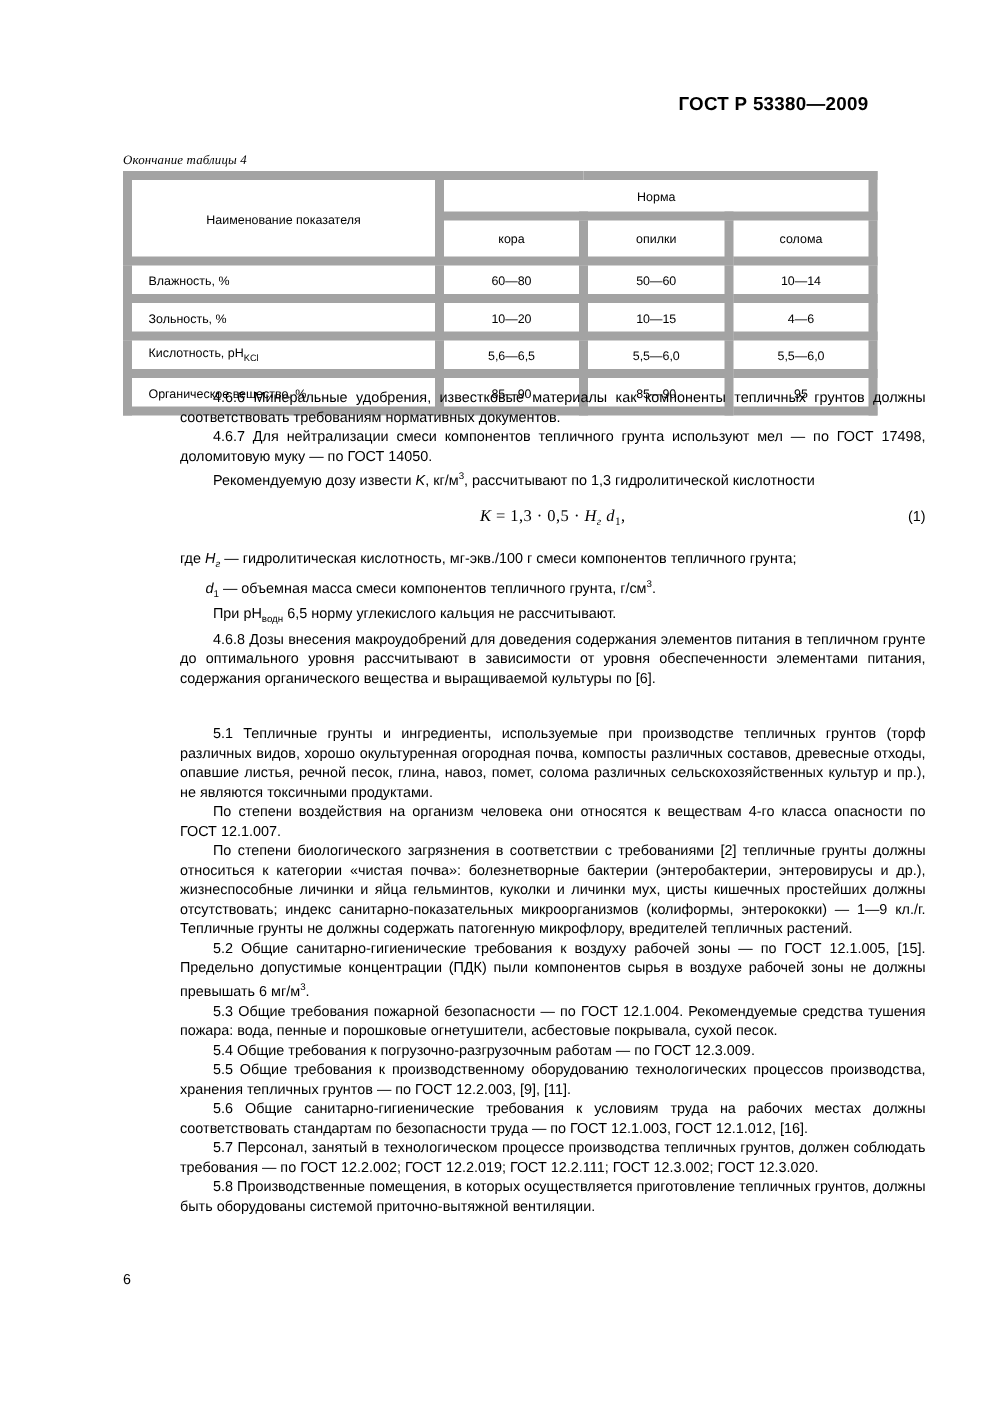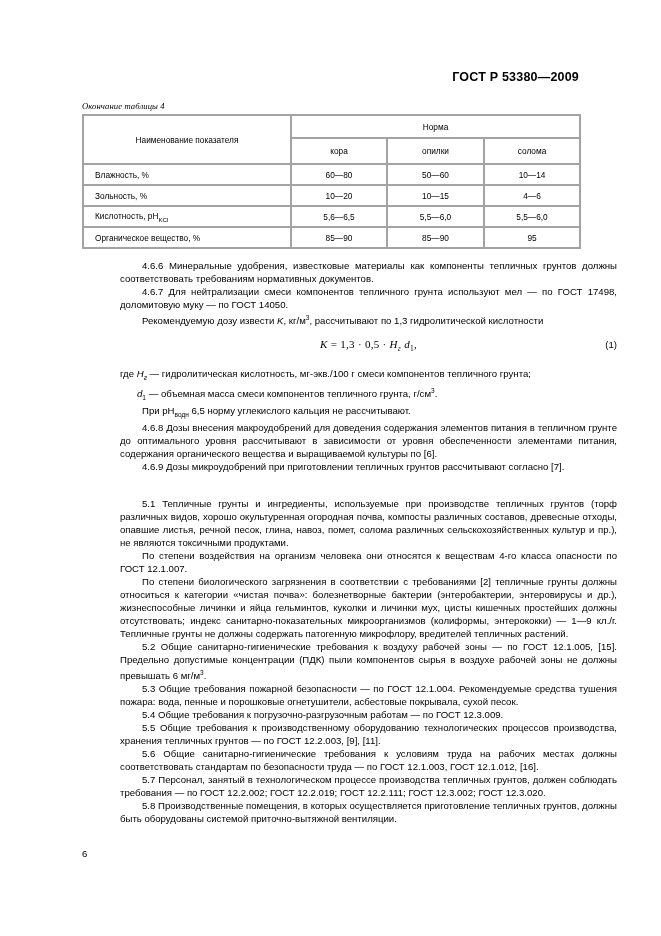--- a/index.html
+++ b/index.html
@@ -24,21 +24,20 @@
   
   .doc-header {
     position: absolute;
     left: 82px;
     top: 62px;
     width: 497px;
     text-align: right;
     font-size: 12.5px;
     font-weight: bold;
     letter-spacing: 0.2px;
-    margin-top: 8px;
   }
 
   
   .table-caption {
     position: absolute;
     left: 82px;
     top: 101px;
     font-size: 8.6px;
     font-style: italic;
     font-family: Liberation Serif, serif;
@@ -53,21 +52,21 @@
     width: 497px;
   }
   table.norm {
     border-collapse: collapse;
     width: 497px;
     table-layout: fixed;
     font-size: 8.3px;
   }
   table.norm th,
   table.norm td {
-    border: 2px solid #a3a3a3;
+    border: 6px solid #a3a3a3;
     padding: 0;
     font-weight: normal;
     vertical-align: middle;
   }
   table.norm th.h-name {
     height: 45px;
   }
   table.norm th.h-norm {
     text-align: center;
     height: 21px;
@@ -229,21 +228,20 @@
       <span class="eqno">(1)</span>
     </div>
 
     <p class="par cont"><span>где</span> <span class="ital">H</span><sub class="ital">г</sub><span> — гидролитическая кислотность, мг-экв./100 г смеси компонентов тепличного грунта;</span></p>
 
     <p class="par cont" style="padding-left:17px;"><span class="ital">d</span><sub>1</sub><span> — объемная масса смеси компонентов тепличного грунта, г/см</span><sup>3</sup><span>.</span></p>
 
     <p class="par"><span>При рН</span><sub>водн</sub><span> 6,5 норму углекислого кальция не рассчитывают.</span></p>
 
     <p class="par">4.6.8  Дозы внесения макроудобрений для доведения содержания элементов питания в тепличном грунте до оптимального уровня рассчитывают в зависимости от уровня обеспеченности элементами питания, содержания органического вещества и выращиваемой культуры по [6].</p>
-    <p class="par">4.6.9  Дозы микроудобрений при приготовлении тепличных грунтов рассчитывают согласно [7].</p>
 
     <div class="gap-l"></div>
     <div class="gap-m"></div>
 
     <p class="par">5.1  Тепличные грунты и ингредиенты, используемые при производстве тепличных грунтов (торф различных видов, хорошо окультуренная огородная почва, компосты различных составов, древесные отходы, опавшие листья, речной песок, глина, навоз, помет, солома различных сельскохозяйственных культур и пр.), не являются токсичными продуктами.</p>
     <p class="par">По степени воздействия на организм человека они относятся к веществам 4-го класса опасности по ГОСТ 12.1.007.</p>
     <p class="par">По степени биологического загрязнения в соответствии с требованиями [2] тепличные грунты должны относиться к категории «чистая почва»: болезнетворные бактерии (энтеробактерии, энтеровирусы и др.), жизнеспособные личинки и яйца гельминтов, куколки и личинки мух, цисты кишечных простейших должны отсутствовать; индекс санитарно-показательных микроорганизмов (колиформы, энтерококки) — 1—9 кл./г. Тепличные грунты не должны содержать патогенную микрофлору, вредителей тепличных растений.</p>
 
     <p class="par"><span>5.2  Общие санитарно-гигиенические требования к воздуху рабочей зоны — по ГОСТ 12.1.005, [15]. Предельно допустимые концентрации (ПДК) пыли компонентов сырья в воздухе рабочей зоны не должны превышать 6 мг/м</span><sup>3</sup><span>.</span></p>
 

